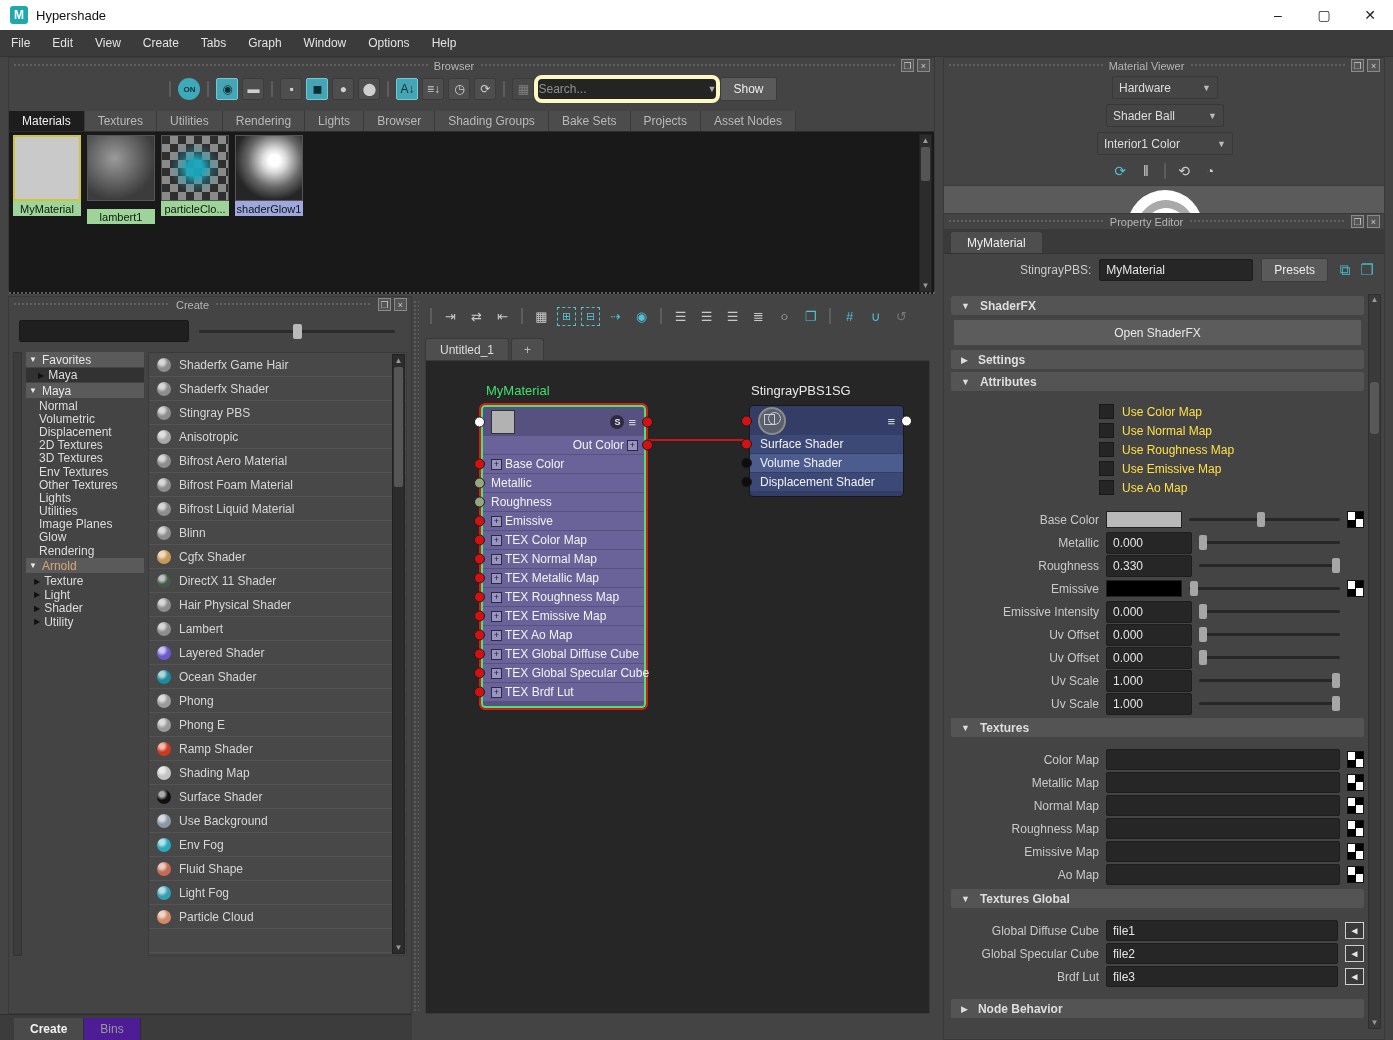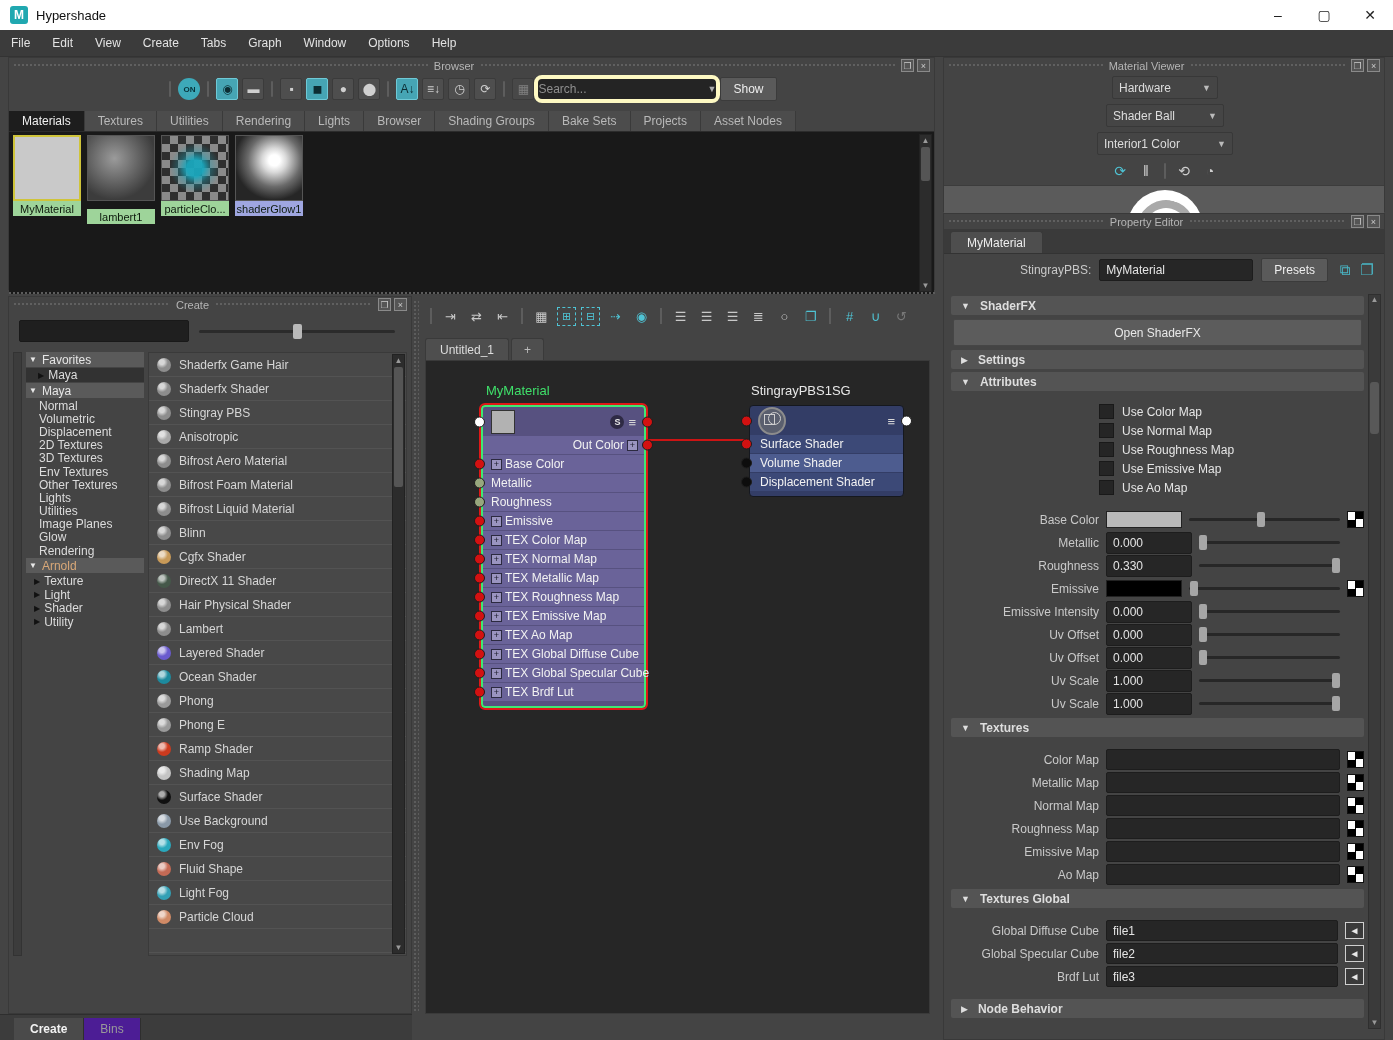--- a/index.html
+++ b/index.html
@@ -165,21 +165,21 @@
              display:flex;flex-direction:column;align-items:center;font-size:8px;color:#999;box-sizing:border-box;}
   #pe-scroll .thumbbar{width:9px;height:52px;background:#585858;border-radius:3px;margin-top:78px;}
   #pe-content{position:absolute;left:7px;right:20px;top:82px;bottom:6px;display:flex;flex-direction:column;gap:3px;}
   .sec-hdr{height:19px;background:#545454;border-radius:2px;display:flex;align-items:center;gap:10px;
            padding:0 10px;color:#dedede;font-weight:bold;font-size:12px;flex:0 0 auto;}
   .sec-hdr .tri{font-size:9px;font-weight:normal;}
   .big-btn{height:25px;background:#5c5c5c;border:1px solid #464646;border-radius:2px;margin:1px 2px;
            display:flex;align-items:center;justify-content:center;color:#e8e8e8;font-size:12px;flex:0 0 auto;}
   .cb-row{height:19px;display:flex;align-items:center;gap:8px;padding-left:148px;flex:0 0 auto;}
   .cbox{width:13px;height:13px;background:#252525;border:1px solid #191919;flex:0 0 auto;}
-  .cb-lbl{color:#e5e5e5;}
+  .cb-lbl{color:#fde047;}
   .sl-row{height:23px;display:flex;align-items:center;gap:7px;flex:0 0 auto;}
   .sl-lbl{width:148px;text-align:right;color:#c9c9c9;flex:0 0 auto;white-space:nowrap;}
   .sl-val{width:72px;display:none;flex:0 0 auto;}
   .sl-val.value{display:flex;}
   .sl-sw{width:76px;height:17px;border:1px solid #222;display:none;flex:0 0 auto;box-sizing:border-box;}
   .sl-sw.color{display:block;}
   .sl-track{position:relative;flex:1;height:3px;background:#272727;border-radius:2px;}
   .sl-handle{position:absolute;top:-6px;width:8px;height:15px;background:#a6a6a6;border-radius:2px;transform:translateX(-50%);}
   .tailbox{width:15px;height:15px;flex:0 0 auto;visibility:hidden;
            background:conic-gradient(#000 25%,#fff 0 50%,#000 0 75%,#fff 0);border:1px solid #111;}

